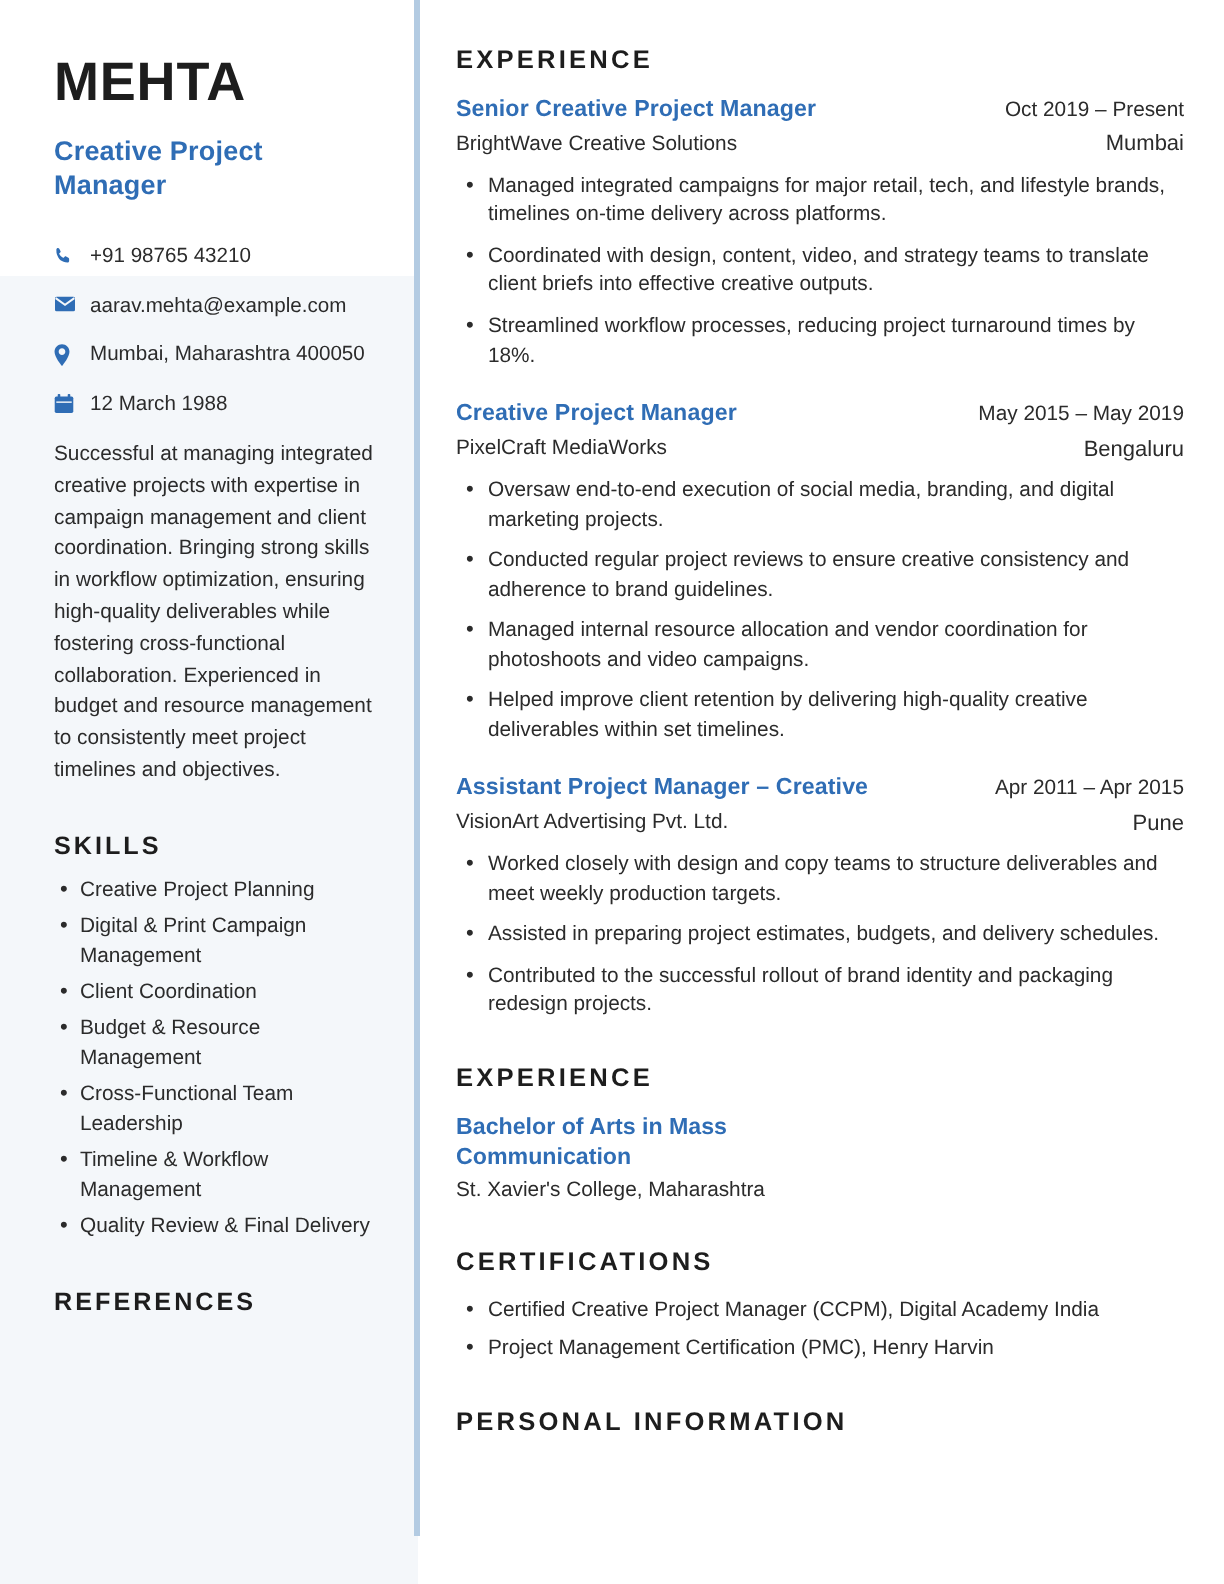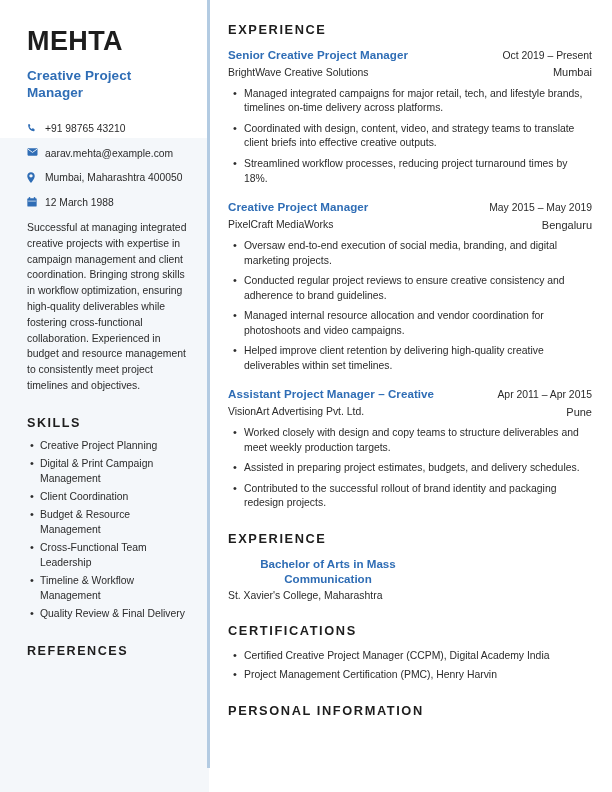--- a/index.html
+++ b/index.html
@@ -215,21 +215,20 @@
     font-size: 11px;
     color: #2b2b2b;
   }
 
   .edu-title {
     font-size: 11.6px;
     font-weight: 700;
     color: #2f6db5;
     line-height: 1.25;
     max-width: 200px;
-    text-align: center;
   }
   .edu-line {
     font-size: 10.4px;
     color: #2b2b2b;
     line-height: 1.32;
   }
   .edu-line.first { margin-top: 3px; }
 
   .cert-bullets {
     margin: 0;

